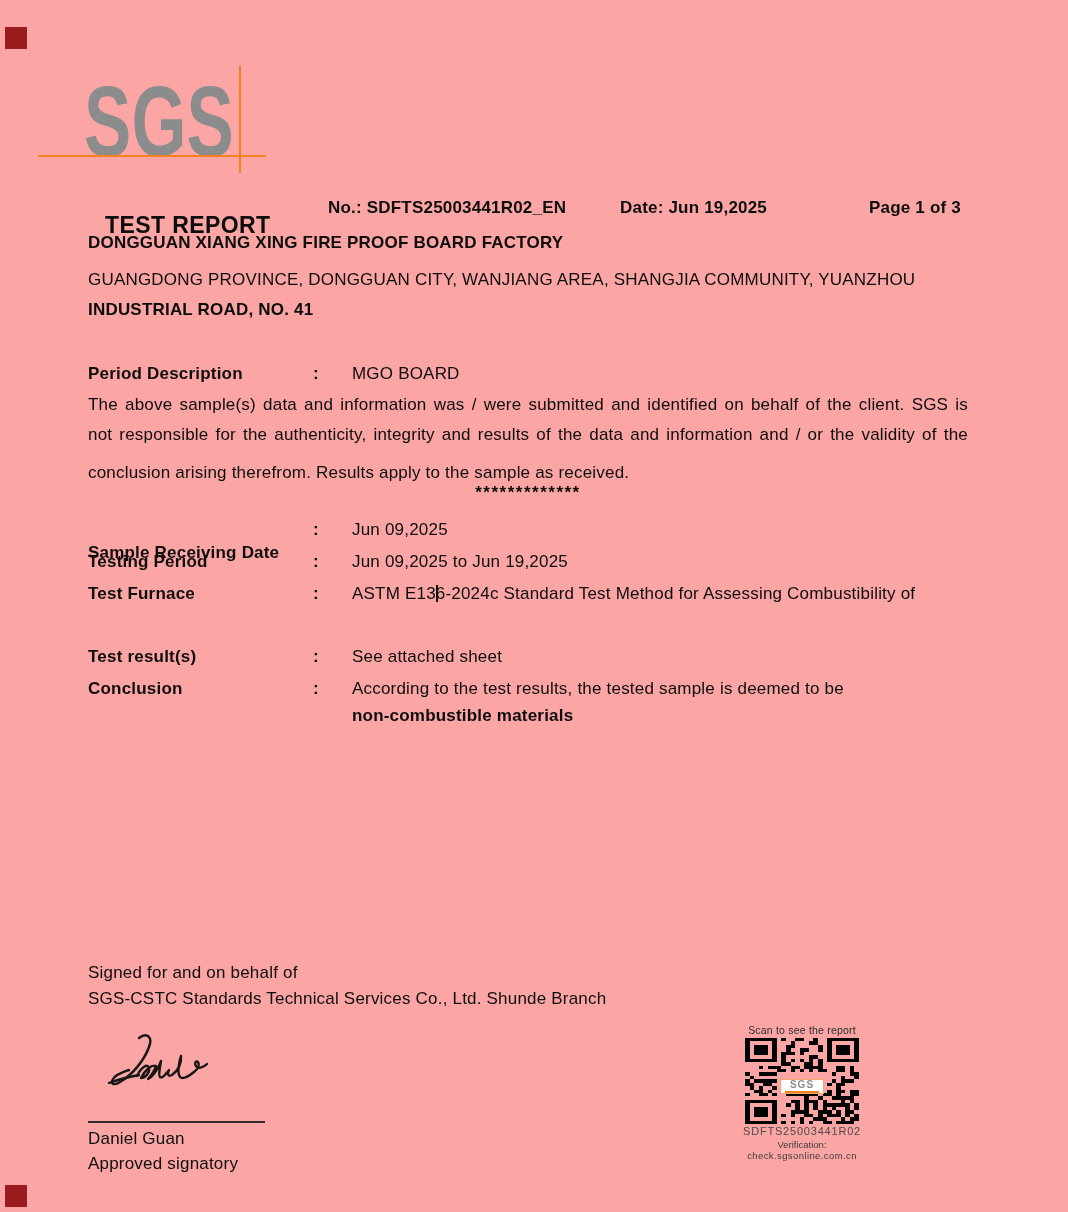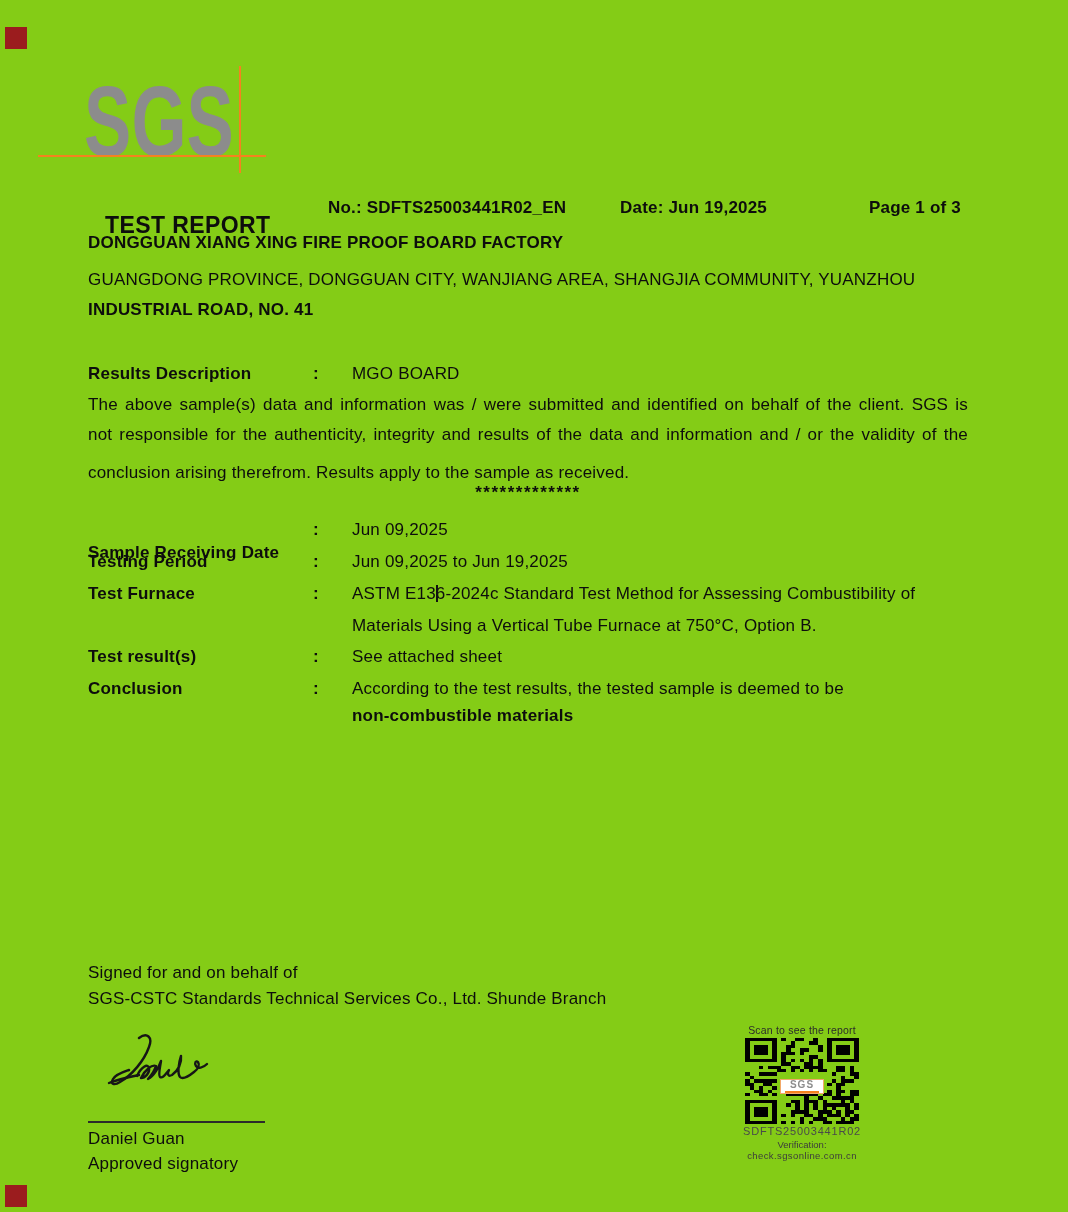--- a/index.html
+++ b/index.html
@@ -1,17 +1,17 @@
 <!DOCTYPE html>
 <html><head>
 <meta charset="utf-8">
 <style>
   html,body{margin:0;padding:0;background:#ffffff;}
   body{width:1068px;height:1212px;font-family:"Liberation Sans","DejaVu Sans",sans-serif;color:#0d0d0d;}
-  .page{position:relative;width:1068px;height:1212px;background:#84cc16;overflow:hidden;}
+  .page{position:relative;width:1068px;height:1212px;background:#fca5a5;overflow:hidden;}
   .abs{position:absolute;line-height:1.15;letter-spacing:0.2px;font-size:17px;white-space:nowrap;}
   .b{font-weight:bold;}
   .corner{position:absolute;width:22px;height:22px;background:#9b1c1e;}
   .hline{position:absolute;height:2px;background:#f5821f;}
   .vline{position:absolute;width:2px;background:#f5821f;}
   .just{white-space:normal;text-align:justify;text-align-last:justify;width:880px;}
   .caret{position:absolute;width:2px;height:17px;background:#111;}
   .sigline{position:absolute;width:177px;border-top:2px solid #2b2b2b;}
   .qr-block{position:absolute;left:741px;top:1024px;width:122px;text-align:center;color:#333;}
   .qr-caption{font-size:10.5px;letter-spacing:0.2px;color:#2b2b2b;}
@@ -41,21 +41,21 @@
 
   <div class="abs b" style="left:105px;top:191px;font-size:23px;letter-spacing:0.4px;margin-top:21px;">TEST REPORT</div>
   <div class="abs b" style="left:328px;top:198px;">No.: SDFTS25003441R02_EN</div>
   <div class="abs b" style="left:620px;top:198px;">Date: Jun 19,2025</div>
   <div class="abs b" style="left:869px;top:198px;">Page 1 of 3</div>
 
   <div class="abs b" style="left:88px;top:233px;">DONGGUAN XIANG XING FIRE PROOF BOARD FACTORY</div>
   <div class="abs" style="left:88px;top:270px;">GUANGDONG PROVINCE, DONGGUAN CITY, WANJIANG AREA, SHANGJIA COMMUNITY, YUANZHOU</div>
   <div class="abs" style="left:88px;top:300px;font-weight:bold;">INDUSTRIAL ROAD, NO. 41</div>
 
-  <div class="abs b" style="left:88px;top:364px;">Results Description</div>
+  <div class="abs b" style="left:88px;top:364px;">Period Description</div>
   <div class="abs b" style="left:313px;top:364px;">:</div>
   <div class="abs" style="left:352px;top:364px;">MGO BOARD</div>
 
   <div class="abs just" style="left:88px;top:395px;">The above sample(s) data and information was / were submitted and identified on behalf of the client. SGS is</div>
   <div class="abs just" style="left:88px;top:425px;">not responsible for the authenticity, integrity and results of the data and information and / or the validity of the</div>
   <div class="abs" style="left:88px;top:435px;margin-top:28px;">conclusion arising therefrom. Results apply to the sample as received.</div>
 
   <div class="abs b" style="left:88px;top:483px;width:880px;text-align:center;letter-spacing:1.5px;">*************</div>
 
   <div class="abs b" style="left:88px;top:520px;margin-top:23px;">Sample Receiving Date</div>
@@ -63,21 +63,20 @@
   <div class="abs" style="left:352px;top:520px;">Jun 09,2025</div>
 
   <div class="abs b" style="left:88px;top:552px;">Testing Period</div>
   <div class="abs b" style="left:313px;top:552px;">:</div>
   <div class="abs" style="left:352px;top:552px;">Jun 09,2025 to Jun 19,2025</div>
 
   <div class="abs b" style="left:88px;top:584px;">Test Furnace</div>
   <div class="abs b" style="left:313px;top:584px;">:</div>
   <div class="abs" style="left:352px;top:584px;">ASTM E136-2024c Standard Test Method for Assessing Combustibility of</div>
   <div class="caret" style="left:436px;top:585px;"></div>
-  <div class="abs" style="left:352px;top:616px;">Materials Using a Vertical Tube Furnace at 750°C, Option B.</div>
 
   <div class="abs b" style="left:88px;top:647px;">Test result(s)</div>
   <div class="abs b" style="left:313px;top:647px;">:</div>
   <div class="abs" style="left:352px;top:647px;">See attached sheet</div>
 
   <div class="abs b" style="left:88px;top:679px;">Conclusion</div>
   <div class="abs b" style="left:313px;top:679px;">:</div>
   <div class="abs" style="left:352px;top:679px;">According to the test results, the tested sample is deemed to be</div>
   <div class="abs b" style="left:352px;top:706px;">non-combustible materials</div>
 

